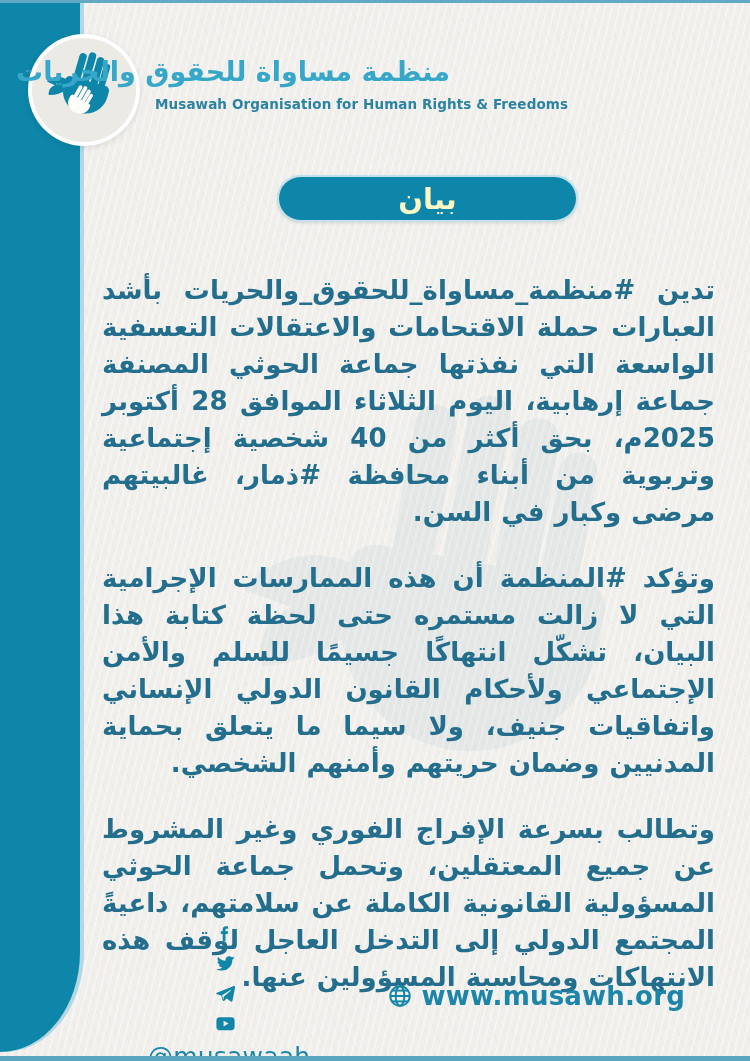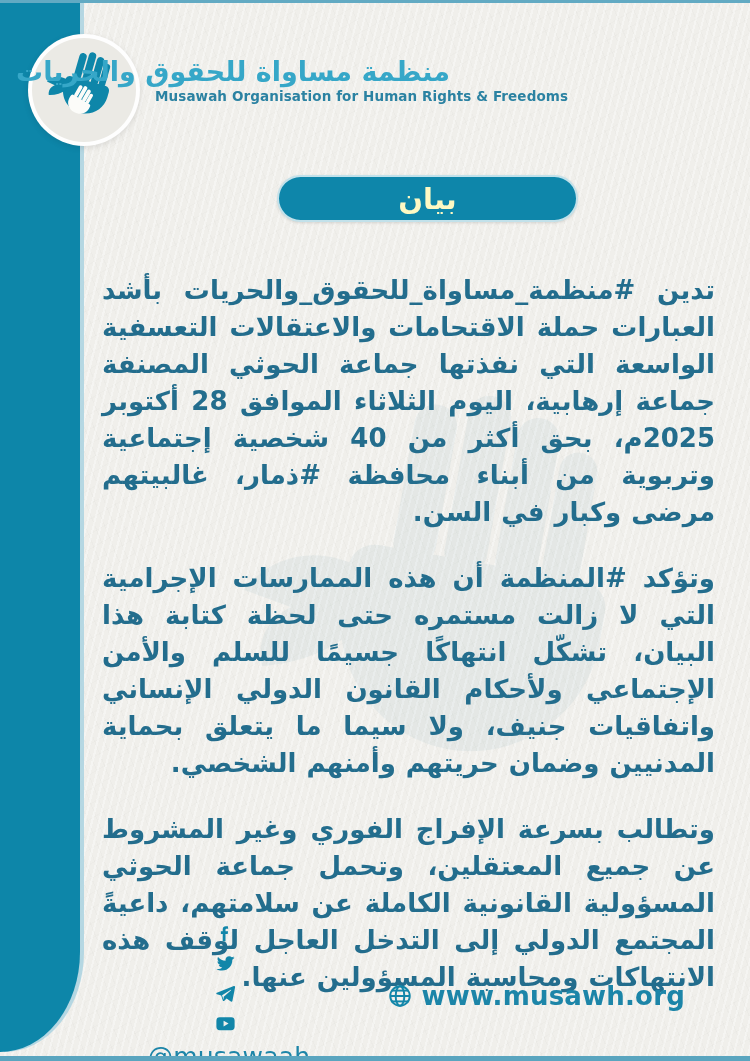--- a/index.html
+++ b/index.html
@@ -33,21 +33,21 @@
     box-sizing:border-box;
   }
   .logo-circle svg{width:78px;height:78px;}
   .org-names{position:absolute;left:155px;top:56px;z-index:4;}
   .org-ar{
     direction:rtl;text-align:left;
     font-size:27px;font-weight:bold;color:#36a7c8;
     width:295px;white-space:nowrap;
   }
   .org-en{
-    margin-top:1px;
+    margin-top:9px;
     font-size:13.5px;font-weight:bold;color:#2b82a2;
     letter-spacing:.1px;white-space:nowrap;
   }
   .banner{
     position:absolute;left:277px;top:175px;width:301px;height:47px;
     background:#0e86aa;border-radius:26px;
     border:2px solid rgba(255,255,255,.75);
     box-sizing:border-box;
     display:flex;align-items:center;justify-content:center;
     color:#fef9c3;font-size:29px;font-weight:bold;

